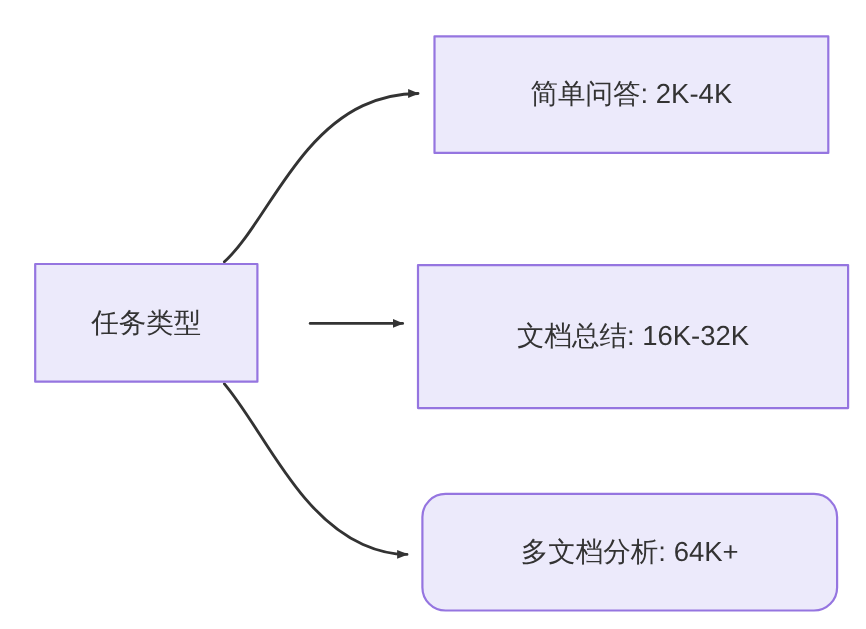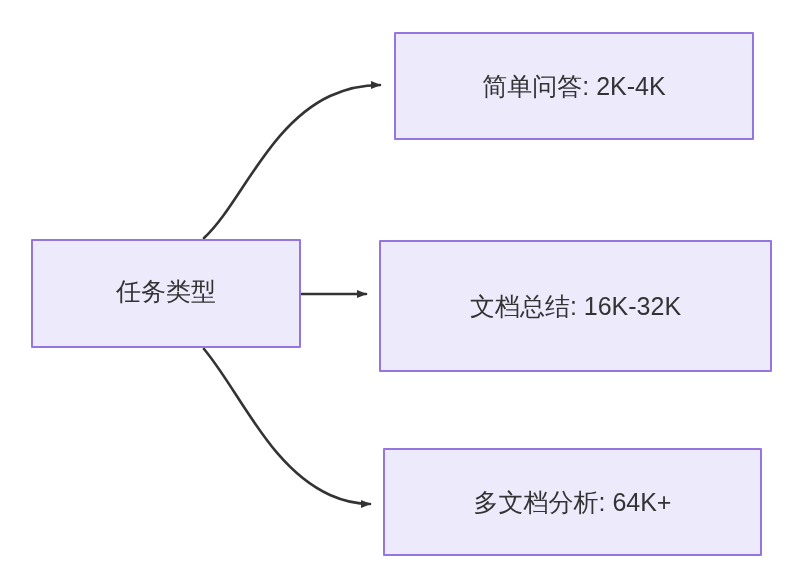--- a/index.html
+++ b/index.html
@@ -42,41 +42,41 @@
   .node-label {
     color: #333333;
     font-size: 25px;
     line-height: 1.2;
     letter-spacing: 0px;
     white-space: nowrap;
   }
   #node-root {
     left: 31px;
     top: 239px;
-    width: 270px;
+    width: 204px;
     height: 109px;
-    font-family: Liberation Mono, monospace;
   }
   #node-simple-qa {
     left: 394px;
     top: 32px;
     width: 360px;
     height: 108px;
   }
   #node-doc-summary {
     left: 379px;
     top: 240px;
     width: 393px;
     height: 132px;
   }
   #node-multi-doc {
     left: 383px;
     top: 448px;
     width: 379px;
     height: 108px;
+    border-radius: 22px;
   }
 </style>
 </head>
 <body>
 
 <div id="diagram">
 
   <svg id="edge-layer" viewBox="0 0 787 572" width="787" height="572" xmlns="http://www.w3.org/2000/svg">
     <defs>
       <marker id="arrowhead" markerWidth="10" markerHeight="8" refX="9" refY="4" orient="auto" markerUnits="userSpaceOnUse">

